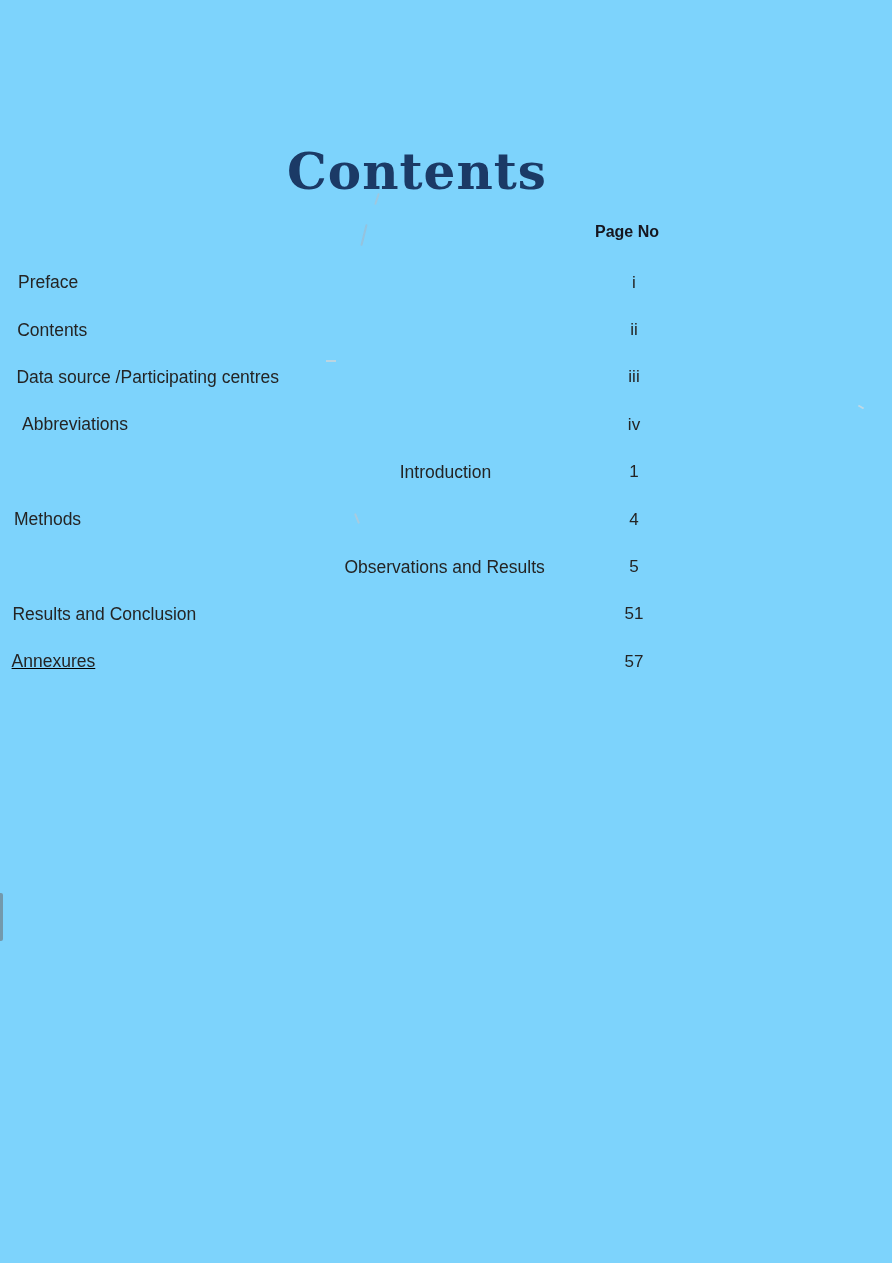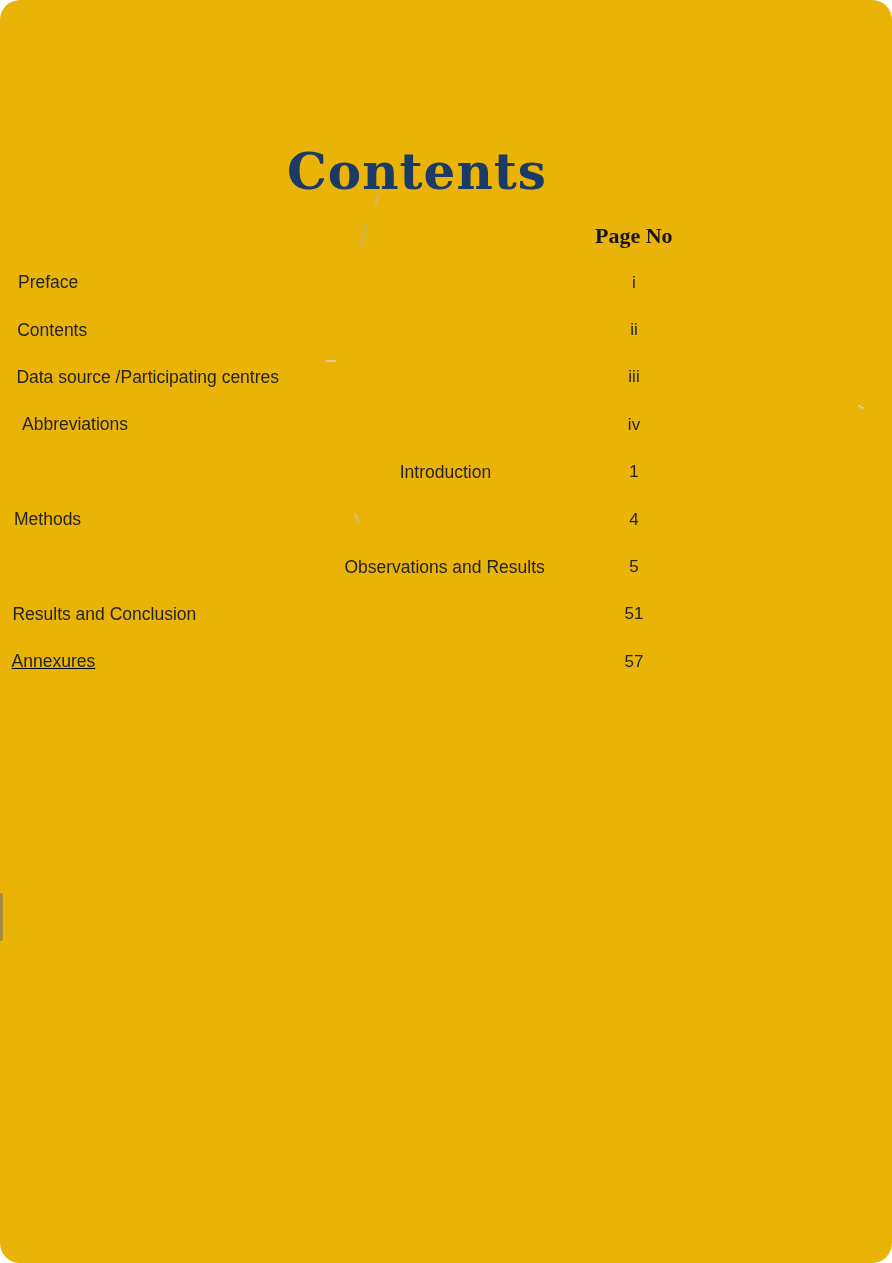--- a/index.html
+++ b/index.html
@@ -22,23 +22,22 @@
     font-weight: bold;
     font-size: 50px;
     letter-spacing: 1px;
     color: #1b3a66;
   }
   .col-header {
     position: absolute;
     top: 223px;
     left: 595px;
     font-weight: bold;
-    font-size: 22px;
+    font-size: 16px;
     color: #16161f;
-    font-family: Liberation Serif, serif;
   }
   .toc-list {
     position: absolute;
     top: 259px;
     left: 0;
     right: 16px;
   }
   .toc-row {
     position: relative;
     height: 47.4px;
@@ -81,21 +80,21 @@
     border-radius: 0 2px 2px 0;
   }
   .speck-1 {
     top: 406px; left: 858px; width: 6px; height: 2px;
     background: #dcdcdc; opacity: .7; transform: rotate(30deg);
   }
 </style>
 </head>
 <body>
 
-<div class="page" style="background: #eab308; border-radius: 20px;">
+<div class="page" style="background: #7dd3fc;">
   <h1 class="doc-title" style="color: rgb(27, 58, 102);">Contents</h1>
 
   <div class="col-header">Page No</div>
 
   <div class="toc-list">
       <div class="toc-row" style="padding-left: 18px;">
         <span class="toc-label">Preface</span>
         <span class="toc-page">i</span>
       </div>
       <div class="toc-row" style="padding-left: 17.2px;">

